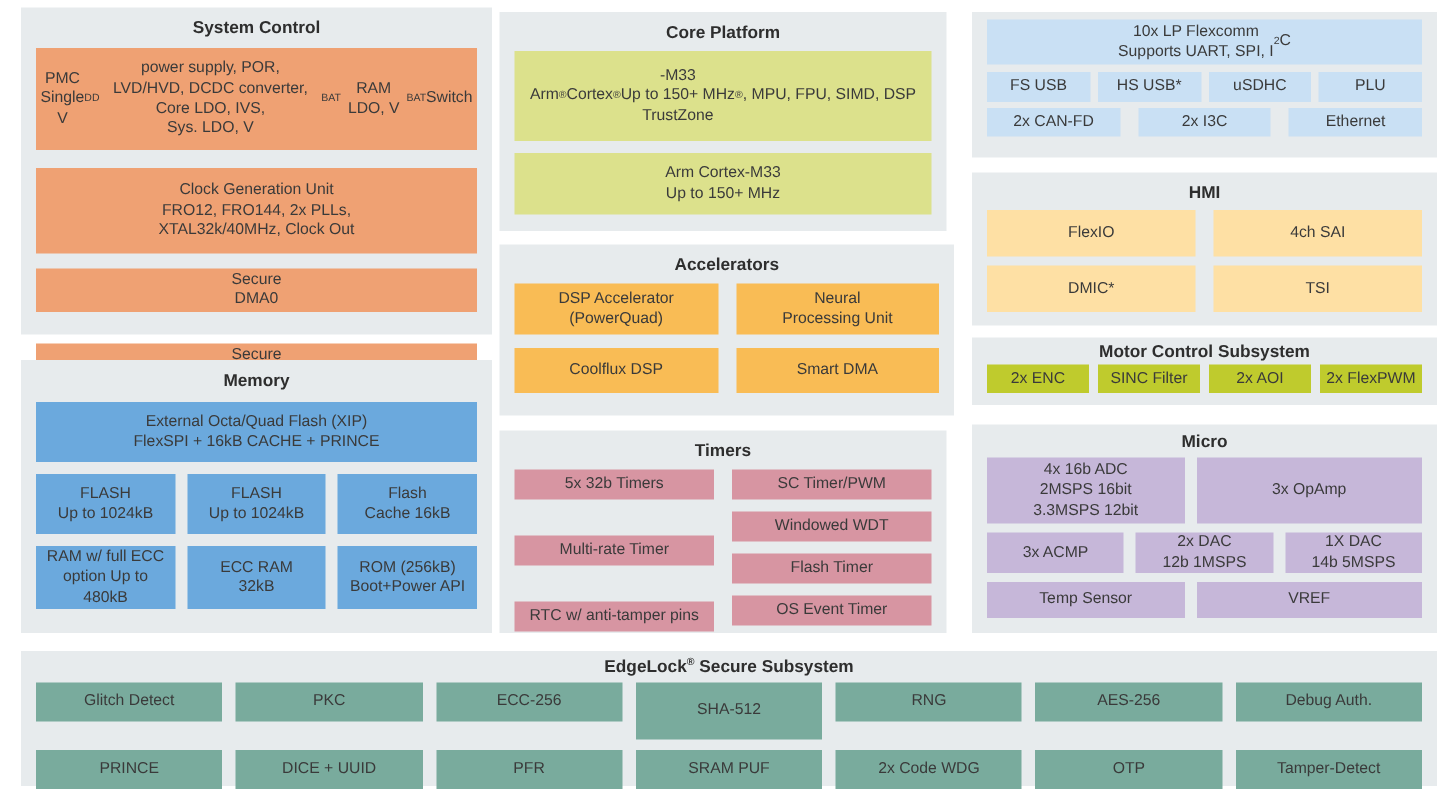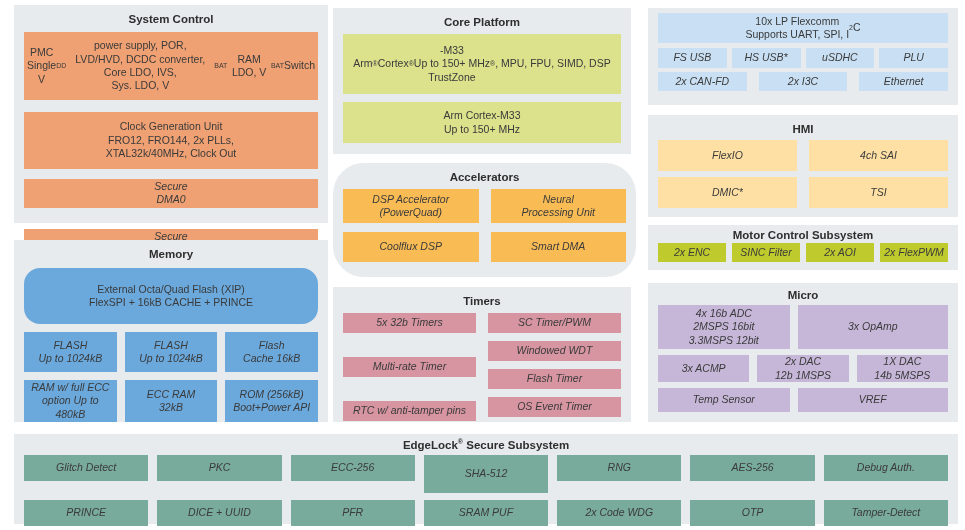--- a/index.html
+++ b/index.html
@@ -13,21 +13,21 @@
   }
   .ptitle{
     text-align:center;font-weight:bold;font-size:11.5px;color:#2e2e2e;
     padding:3px 0 2px 0;flex:none;
   }
   .blk{
     display:flex;align-items:center;justify-content:center;text-align:center;
     font-size:10.5px;line-height:1.28;white-space:pre-line;box-sizing:border-box;
     flex:none;padding:1px 3px;
   }
-  .row{display:flex;flex:none;font-style:italic;}
+  .row{display:flex;flex:none;}
   .row > .blk{flex:1;}
   .col{display:flex;flex-direction:column;flex:1;}
   sub{font-size:7px;vertical-align:sub;line-height:0;}
   sup{font-size:7px;vertical-align:super;line-height:0;}
   
   .c-orange{background:#efa173;}
   .c-blue{background:#6ba9dd;}
   .c-green{background:#dce18c;}
   .c-amber{background:#f9bc55;}
   .c-pink{background:#d795a2;}
@@ -54,21 +54,21 @@
 DMA0</div>
     <div class="blk c-orange" style="height:38px;">Secure
 DMA1</div>
     <div class="blk c-orange" style="height:38px;">Secure
 AHB Bus</div>
   </div>
 </div>
 
 <div class="panel" style="left:14px;top:240px;width:314px;height:182px;">
   <div class="ptitle">Memory</div>
-  <div class="blk c-blue" style="height:56px;margin-top:6px;border-radius:16px;">External Octa/Quad Flash (XIP)
+  <div class="blk c-blue" style="height:40px;margin-top:6px;">External Octa/Quad Flash (XIP)
 FlexSPI + 16kB CACHE + PRINCE</div>
   <div class="row" style="gap:8px;margin-top:8px;">
     <div class="blk c-blue" style="height:40px;">FLASH
 Up to 1024kB</div>
     <div class="blk c-blue" style="height:40px;">FLASH
 Up to 1024kB</div>
     <div class="blk c-blue" style="height:40px;">Flash
 Cache 16kB</div>
   </div>
   <div class="row" style="gap:8px;margin-top:8px;">
@@ -83,21 +83,21 @@
 
 <div class="panel" style="left:333px;top:8px;width:298px;height:146px;">
   <div class="ptitle">Core Platform</div>
   <div class="blk c-green" style="height:60px;margin-top:4px;">Arm<sup>®</sup> Cortex<sup>®</sup>-M33
 Up to 150+ MHz
 TrustZone<sup>®</sup>, MPU, FPU, SIMD, DSP</div>
   <div class="blk c-green" style="height:41px;margin-top:8px;">Arm Cortex-M33
 Up to 150+ MHz</div>
 </div>
 
-<div class="panel" style="left:333px;top:163px;width:303px;height:114px;border-radius:31px;">
+<div class="panel" style="left:333px;top:163px;width:303px;height:114px;">
   <div class="ptitle">Accelerators</div>
   <div class="row" style="gap:12px;margin-top:4px;">
     <div class="blk c-amber" style="height:34px;">DSP Accelerator
 (PowerQuad)</div>
     <div class="blk c-amber" style="height:34px;">Neural
 Processing Unit</div>
   </div>
   <div class="row" style="gap:12px;margin-top:9px;">
     <div class="blk c-amber" style="height:30px;">Coolflux DSP</div>
     <div class="blk c-amber" style="height:30px;">Smart DMA</div>

